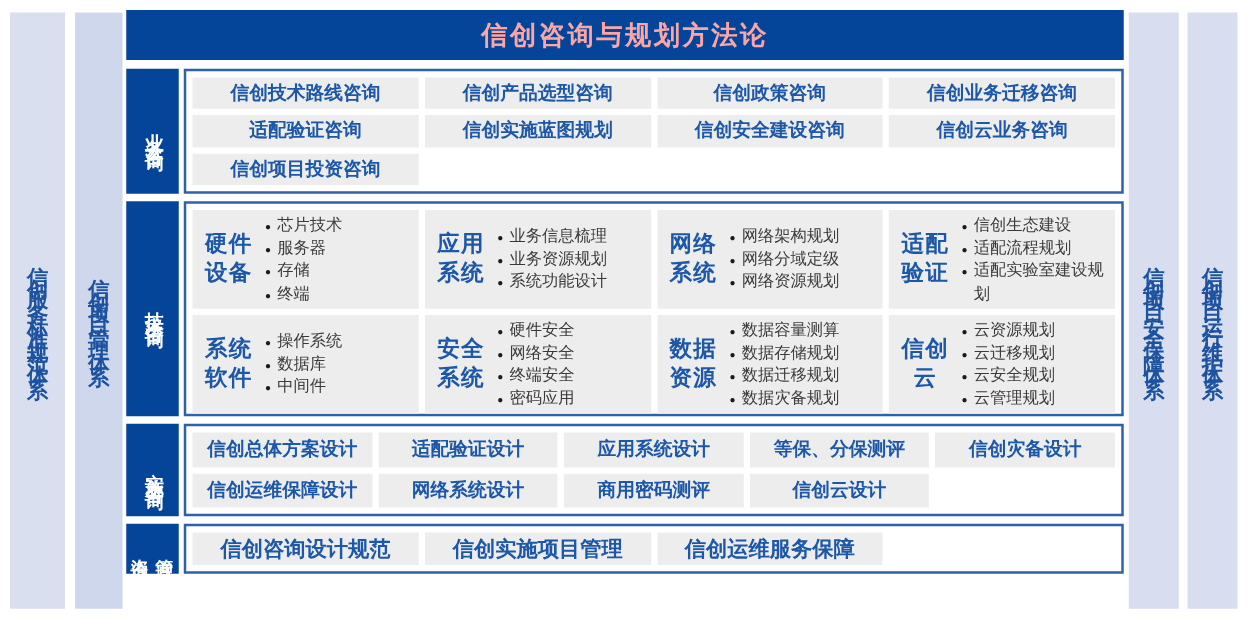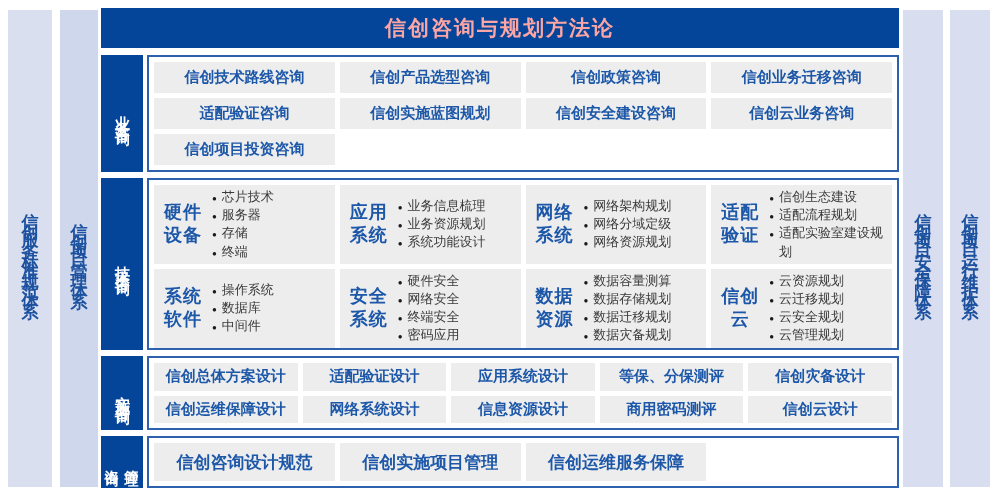--- a/index.html
+++ b/index.html
@@ -27,24 +27,24 @@
   }
   .vbar .vtext{font-size:17px;letter-spacing:10px;}
   
   .main{position:absolute;left:101px;top:8px;width:798px;}
   .header{
     height:40px;background:var(--dark);color:#fca5a5;
     display:flex;align-items:center;justify-content:center;
     font-size:21px;font-weight:bold;letter-spacing:2px;font-family:Liberation Serif, serif;
   }
   .section{display:flex;gap:4px;margin-top:6px;}
-  .sec-business{margin-top:7px;height:117px;}
+  .sec-business{margin-top:7px;height:100px;}
   .sec-technology{height:172px;}
   .sec-implementation{height:74px;border-radius:17px;}
-  .sec-management{height:52px;}
+  .sec-management{height:40px;}
   .section-label{
     flex:0 0 42px;background:var(--dark);
     display:flex;align-items:center;justify-content:center;gap:2px;
   }
   .section-label .vtext{color:#ffffff;font-size:15px;letter-spacing:5px;}
   .sec-management .section-label .vtext{font-size:14px;letter-spacing:3px;}
   .section-box{
     flex:1;border:2px solid var(--border);background:#ffffff;
     padding:5px;display:grid;gap:5px;min-width:0;
   }
@@ -273,21 +273,20 @@
             <span class="vtext">实施咨询</span>
           </div>
           <div class="section-box" style="grid-template-columns: repeat(5, 1fr);">
             <div class="cell">信创总体方案设计</div>
             <div class="cell">适配验证设计</div>
             <div class="cell">应用系统设计</div>
             <div class="cell">等保、分保测评</div>
             <div class="cell">信创灾备设计</div>
             <div class="cell">信创运维保障设计</div>
             <div class="cell">网络系统设计</div>
-            <div class="cell">信息资源设计</div>
             <div class="cell">商用密码测评</div>
             <div class="cell">信创云设计</div>
           </div>
         </div>
         <div class="section sec-management">
           <div class="section-label">
             <span class="vtext">咨询</span>
             <span class="vtext">管理</span>
           </div>
           <div class="section-box" style="grid-template-columns: repeat(4, 1fr);">

